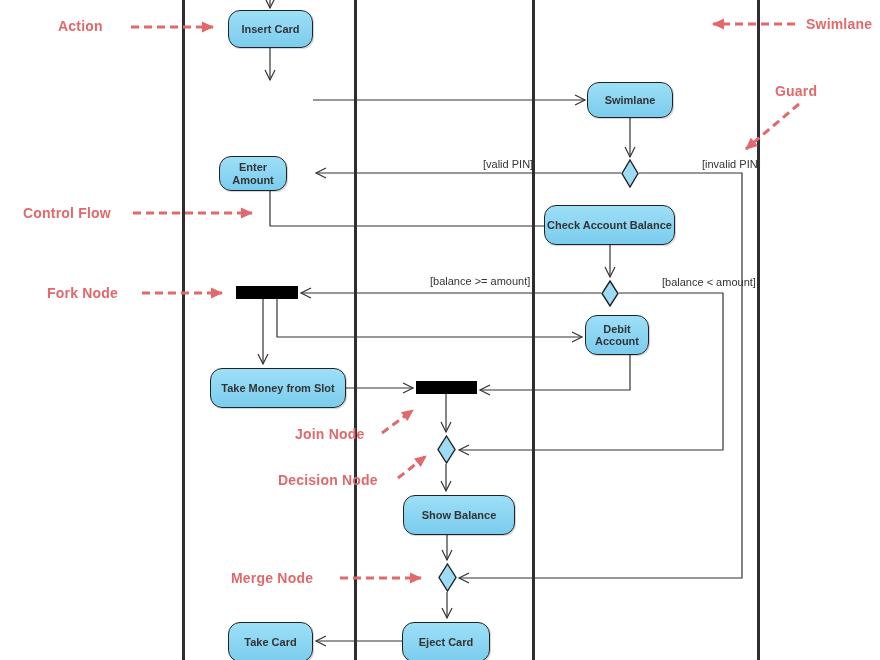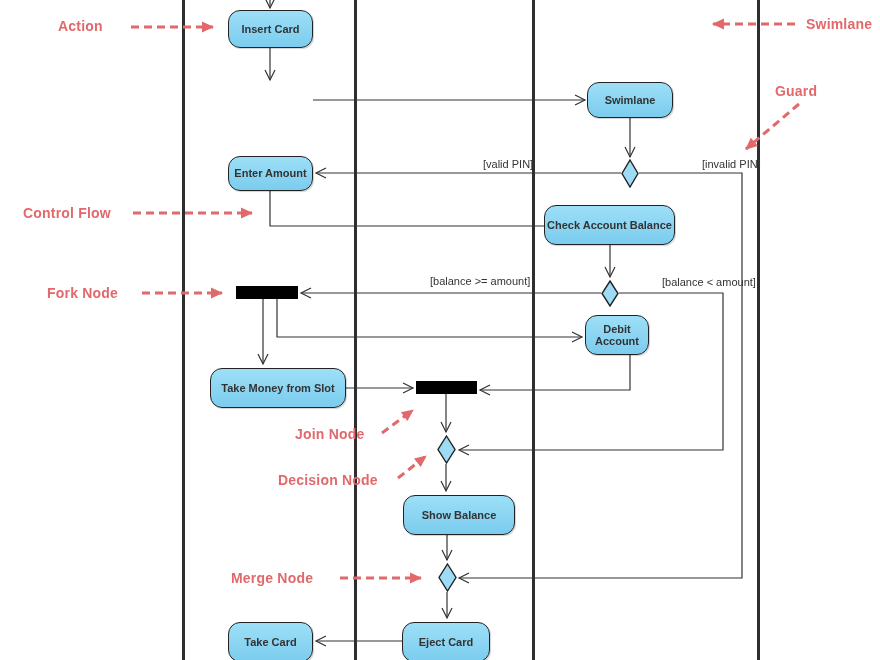--- a/index.html
+++ b/index.html
@@ -72,21 +72,21 @@
       <path d="M799,104 L746,149" marker-end="url(#r)"></path>
       <path d="M133,213 L252,213" marker-end="url(#r)"></path>
       <path d="M142,293 L222,293" marker-end="url(#r)"></path>
       <path d="M382,433 L413,410" marker-end="url(#r)"></path>
       <path d="M398,478 L426,456" marker-end="url(#r)"></path>
       <path d="M340,578 L421,578" marker-end="url(#r)"></path>
     </g>
   </svg>
 
   <div class="node" style="left:228px;top:10px;width:85px;height:38px">Insert Card</div>
-  <div class="node" style="left:228px;top:156px;width:85px;height:35px">Enter Amount</div>
+  <div class="node" style="left:219px;top:156px;width:68px;height:35px">Enter Amount</div>
   <div class="node" style="left:587px;top:82px;width:86px;height:36px">Swimlane</div>
   <div class="node" style="left:544px;top:205px;width:131px;height:40px">Check Account Balance</div>
   <div class="node" style="left:585px;top:315px;width:64px;height:40px">Debit Account</div>
   <div class="node" style="left:210px;top:368px;width:136px;height:40px">Take Money from Slot</div>
   <div class="node" style="left:403px;top:495px;width:112px;height:40px">Show Balance</div>
   <div class="node" style="left:402px;top:622px;width:88px;height:40px">Eject Card</div>
   <div class="node" style="left:228px;top:622px;width:85px;height:40px">Take Card</div>
 
   <div class="bar" style="left:236px;top:286px;width:62px;height:13px"></div>
   <div class="bar" style="left:416px;top:381px;width:61px;height:13px"></div>

